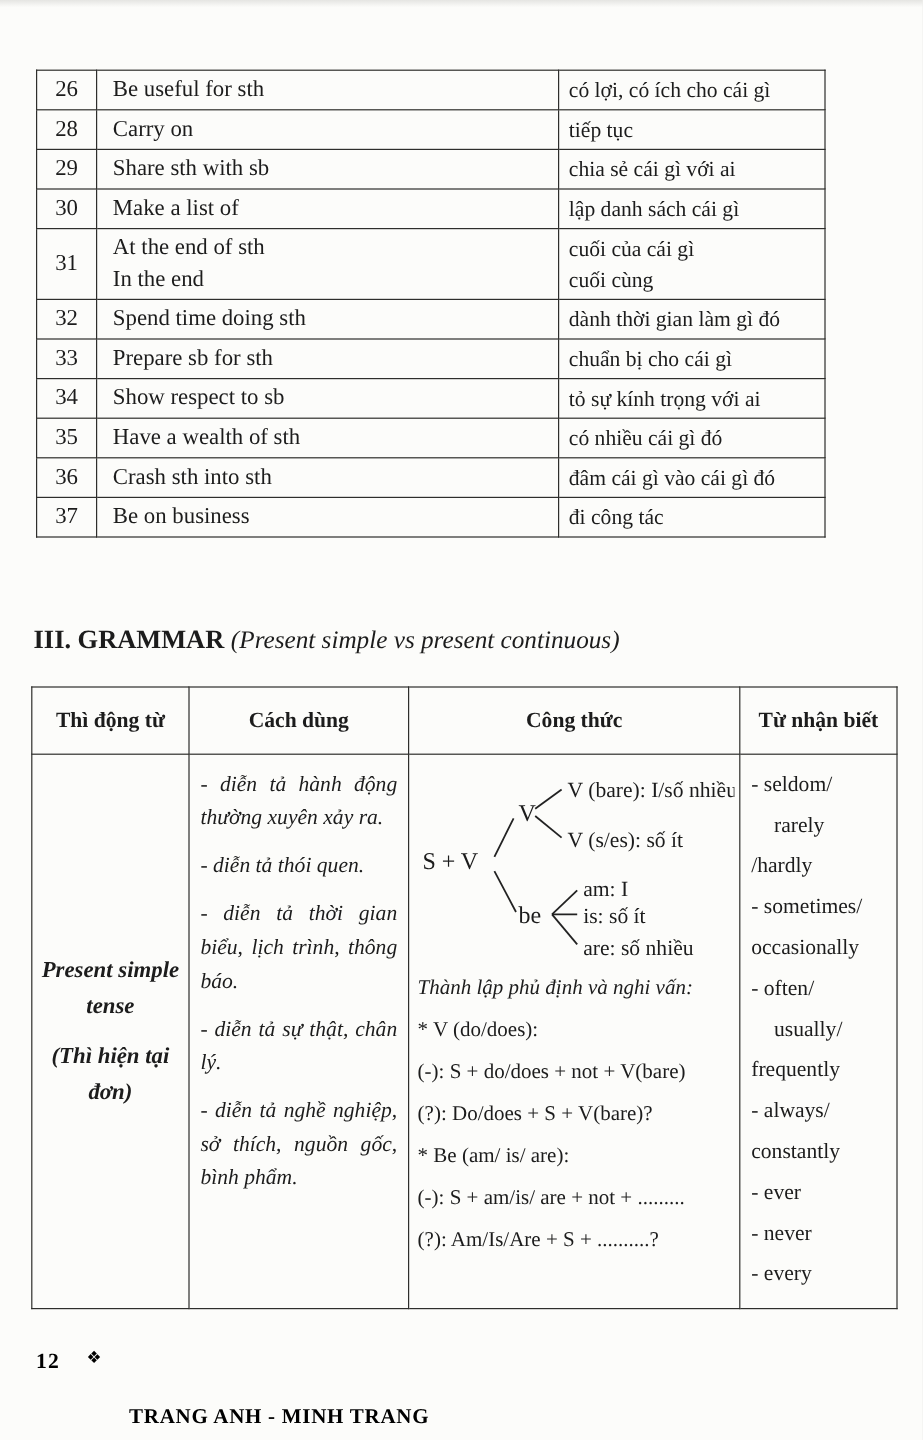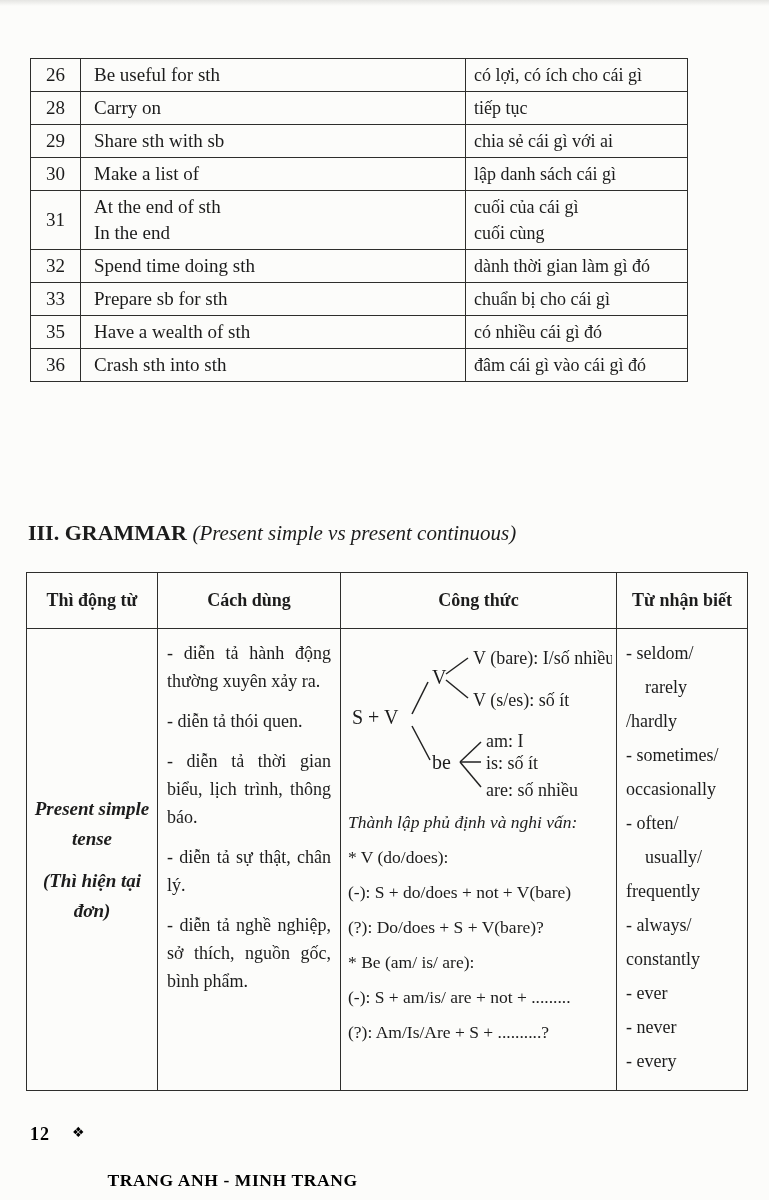--- a/index.html
+++ b/index.html
@@ -69,21 +69,21 @@
     font-size: 19px; line-height: 30px;
     padding: 4px;
   }
   td.tense-cell .tense-vi { margin-top: 12px; }
   td.usage-cell {
     vertical-align: top;
     padding: 10px 9px 8px 9px;
     font-size: 18px; line-height: 28px;
     text-align: justify;
   }
-  td.usage-cell p { margin: 0 0 12px 0; }
+  td.usage-cell p { margin: 0 0 12px 0; font-style: italic; }
   td.formula-cell {
     vertical-align: top;
     padding: 5px 2px 6px 7px;
     font-size: 17.5px;
     overflow: hidden;
   }
   .formula-title {
     font-style: italic;
     margin: 2px 0 14px 0;
     white-space: nowrap;
@@ -187,35 +187,53 @@
         <tr class="vocab-row">
           <td class="col-num">33</td>
           <td class="col-en">
             <div class="cell-line">Prepare sb for sth</div>
           </td>
           <td class="col-vi">
             <div class="cell-line">chuẩn bị cho cái gì</div>
           </td>
         </tr>
         <tr class="vocab-row">
+          <td class="col-num">34</td>
+          <td class="col-en">
+            <div class="cell-line">Show respect to sb</div>
+          </td>
+          <td class="col-vi">
+            <div class="cell-line">tỏ sự kính trọng với ai</div>
+          </td>
+        </tr>
+        <tr class="vocab-row">
           <td class="col-num">35</td>
           <td class="col-en">
             <div class="cell-line">Have a wealth of sth</div>
           </td>
           <td class="col-vi">
             <div class="cell-line">có nhiều cái gì đó</div>
           </td>
         </tr>
         <tr class="vocab-row">
           <td class="col-num">36</td>
           <td class="col-en">
             <div class="cell-line">Crash sth into sth</div>
           </td>
           <td class="col-vi">
             <div class="cell-line">đâm cái gì vào cái gì đó</div>
+          </td>
+        </tr>
+        <tr class="vocab-row">
+          <td class="col-num">37</td>
+          <td class="col-en">
+            <div class="cell-line">Be on business</div>
+          </td>
+          <td class="col-vi">
+            <div class="cell-line">đi công tác</div>
           </td>
         </tr>
       </tbody>
   </table>
 
   <div class="grammar-heading">
     <span class="main">III. GRAMMAR</span>
     <span class="sub">(Present simple vs present continuous)</span>
   </div>
 

